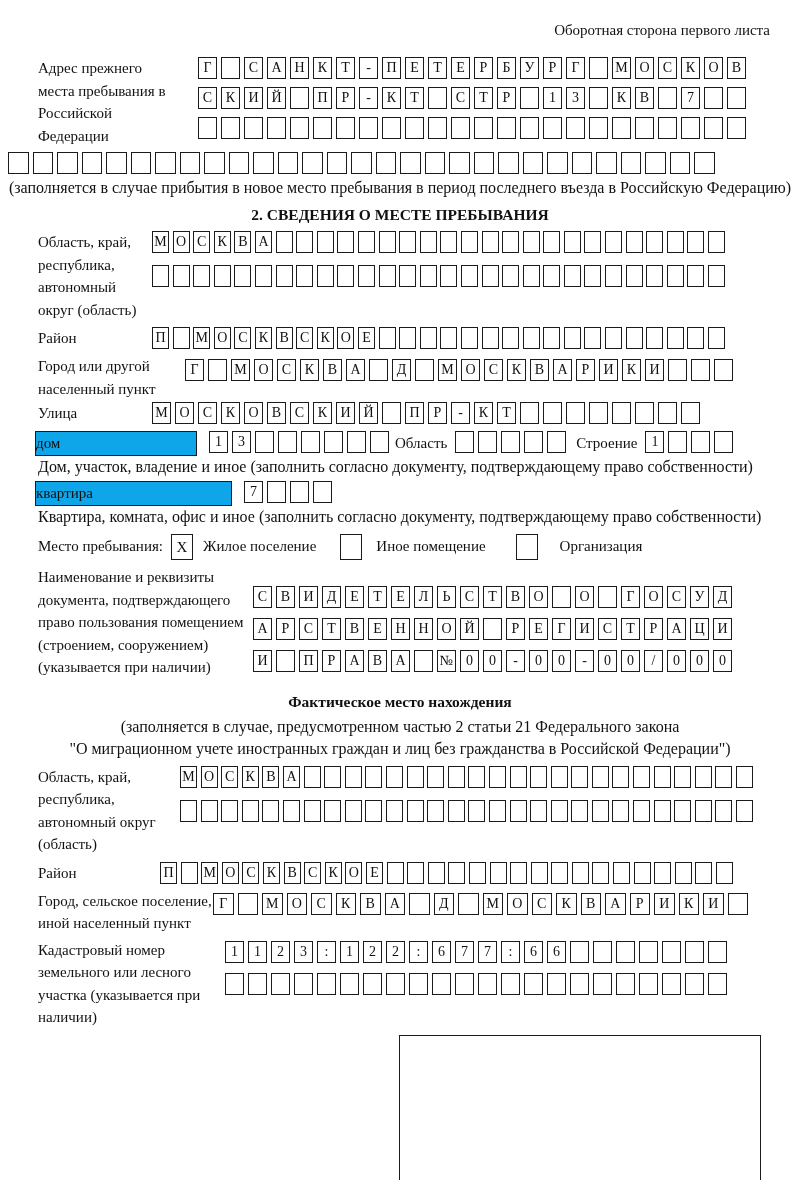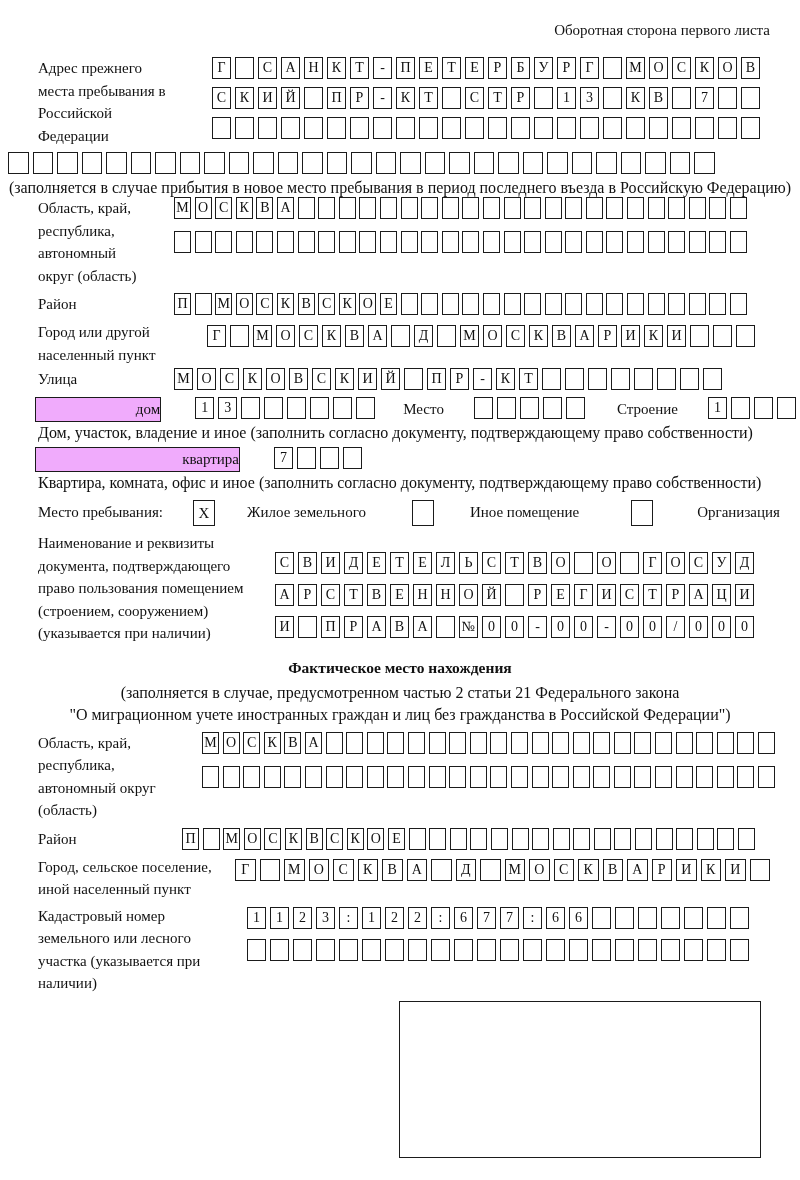--- a/index.html
+++ b/index.html
@@ -1,57 +1,58 @@
 <!DOCTYPE html>
 <html><head>
 <meta charset="utf-8">
 <style>
   html,body{margin:0;padding:0;background:#fff;}
   .page{position:relative;width:800px;height:1180px;background:#fff;color:#111;
         font-family:"Liberation Serif", "DejaVu Serif", serif;font-size:15px;overflow:hidden;}
   .hdr{padding:22px 30px 0 0;text-align:right;font-size:15px;}
-  .flex{display:flex;align-items:flex-start;gap:22px;}
+  .flex{display:flex;align-items:flex-start;}
   .lbl{line-height:1.5;}
   .note{font-size:16px;margin:2px 0 0 0;}
   .center{text-align:center;}
   .sec-title{text-align:center;font-weight:bold;font-size:15.5px;margin:9px 0 7px 0;}
   
   .cr{white-space:nowrap;height:25px;}
   .cell{display:inline-block;height:20px;border:1.5px solid #1b1b1b;text-align:center;
         font-size:14px;line-height:20px;vertical-align:top;background:#fff;}
   .cr-a .cell{width:17px;margin-right:4px;}
   .cr-b .cell{width:18.5px;margin-right:4px;}
   .cr-c .cell{width:15px;margin-right:3.6px;}
   .mb5{margin-bottom:5px;}
   .mb7{margin-bottom:7px;}
-  .labelbox{border:1.5px solid #1b1b1b;height:23px;line-height:23px;text-align:right;background:#f0abfc;}
+  .labelbox{border:1.5px solid #1b1b1b;height:23px;line-height:23px;text-align:left;background:#0ea5e9;}
   .inline-lbl{line-height:24px;}
   .checkbox{display:inline-block;width:20px;height:24px;border:1.5px solid #1b1b1b;text-align:center;
             line-height:24px;font-size:15px;vertical-align:middle;background:#fff;}
   .mesto span.txt{line-height:27px;}
   .stampbox{border:1.5px solid #1b1b1b;width:360px;height:155px;margin:6px 0 0 399px;background:#fff;}
 </style>
 </head>
 <body>
 
 <div class="page">
 
   <div class="hdr">Оборотная сторона первого листа</div>
 
   <div class="flex" style="margin:18px 0 0 38px;">
     <div class="lbl" style="width:140px;">Адрес прежнего места пребывания в Российской Федерации</div>
-    <div style="margin-left:12px;">
+    <div style="margin-left:20px;">
       <div class="cr cr-a mb5"><span class="cell">Г</span><span class="cell"></span><span class="cell">С</span><span class="cell">А</span><span class="cell">Н</span><span class="cell">К</span><span class="cell">Т</span><span class="cell">-</span><span class="cell">П</span><span class="cell">Е</span><span class="cell">Т</span><span class="cell">Е</span><span class="cell">Р</span><span class="cell">Б</span><span class="cell">У</span><span class="cell">Р</span><span class="cell">Г</span><span class="cell"></span><span class="cell">М</span><span class="cell">О</span><span class="cell">С</span><span class="cell">К</span><span class="cell">О</span><span class="cell">В</span></div>
       <div class="cr cr-a mb5"><span class="cell">С</span><span class="cell">К</span><span class="cell">И</span><span class="cell">Й</span><span class="cell"></span><span class="cell">П</span><span class="cell">Р</span><span class="cell">-</span><span class="cell">К</span><span class="cell">Т</span><span class="cell"></span><span class="cell">С</span><span class="cell">Т</span><span class="cell">Р</span><span class="cell"></span><span class="cell">1</span><span class="cell">3</span><span class="cell"></span><span class="cell">К</span><span class="cell">В</span><span class="cell"></span><span class="cell">7</span><span class="cell"></span><span class="cell"></span></div>
       <div class="cr cr-a"><span class="cell"></span><span class="cell"></span><span class="cell"></span><span class="cell"></span><span class="cell"></span><span class="cell"></span><span class="cell"></span><span class="cell"></span><span class="cell"></span><span class="cell"></span><span class="cell"></span><span class="cell"></span><span class="cell"></span><span class="cell"></span><span class="cell"></span><span class="cell"></span><span class="cell"></span><span class="cell"></span><span class="cell"></span><span class="cell"></span><span class="cell"></span><span class="cell"></span><span class="cell"></span><span class="cell"></span></div>
     </div>
   </div>
   <div class="cr cr-b" style="margin:5px 0 0 8px;"><span class="cell"></span><span class="cell"></span><span class="cell"></span><span class="cell"></span><span class="cell"></span><span class="cell"></span><span class="cell"></span><span class="cell"></span><span class="cell"></span><span class="cell"></span><span class="cell"></span><span class="cell"></span><span class="cell"></span><span class="cell"></span><span class="cell"></span><span class="cell"></span><span class="cell"></span><span class="cell"></span><span class="cell"></span><span class="cell"></span><span class="cell"></span><span class="cell"></span><span class="cell"></span><span class="cell"></span><span class="cell"></span><span class="cell"></span><span class="cell"></span><span class="cell"></span><span class="cell"></span></div>
   <div class="note center">(заполняется в случае прибытия в новое место пребывания в период последнего въезда в Российскую Федерацию)</div>
 
+  <div class="sec-title">2. СВЕДЕНИЯ О МЕСТЕ ПРЕБЫВАНИЯ</div>
 
   <div class="flex" style="margin-left:38px;">
     <div class="lbl" style="width:114px;">Область, край, республика, автономный округ (область)</div>
     <div>
       <div class="cr cr-c" style="margin-bottom:9px;"><span class="cell">М</span><span class="cell">О</span><span class="cell">С</span><span class="cell">К</span><span class="cell">В</span><span class="cell">А</span><span class="cell"></span><span class="cell"></span><span class="cell"></span><span class="cell"></span><span class="cell"></span><span class="cell"></span><span class="cell"></span><span class="cell"></span><span class="cell"></span><span class="cell"></span><span class="cell"></span><span class="cell"></span><span class="cell"></span><span class="cell"></span><span class="cell"></span><span class="cell"></span><span class="cell"></span><span class="cell"></span><span class="cell"></span><span class="cell"></span><span class="cell"></span><span class="cell"></span></div>
       <div class="cr cr-c"><span class="cell"></span><span class="cell"></span><span class="cell"></span><span class="cell"></span><span class="cell"></span><span class="cell"></span><span class="cell"></span><span class="cell"></span><span class="cell"></span><span class="cell"></span><span class="cell"></span><span class="cell"></span><span class="cell"></span><span class="cell"></span><span class="cell"></span><span class="cell"></span><span class="cell"></span><span class="cell"></span><span class="cell"></span><span class="cell"></span><span class="cell"></span><span class="cell"></span><span class="cell"></span><span class="cell"></span><span class="cell"></span><span class="cell"></span><span class="cell"></span><span class="cell"></span></div>
     </div>
   </div>
 
   <div class="flex" style="margin:6px 0 0 38px;">
@@ -65,37 +66,37 @@
   </div>
 
   <div class="flex" style="margin:2px 0 0 38px;">
     <div class="lbl" style="width:114px;">Улица</div>
     <div class="cr cr-a"><span class="cell">М</span><span class="cell">О</span><span class="cell">С</span><span class="cell">К</span><span class="cell">О</span><span class="cell">В</span><span class="cell">С</span><span class="cell">К</span><span class="cell">И</span><span class="cell">Й</span><span class="cell"></span><span class="cell">П</span><span class="cell">Р</span><span class="cell">-</span><span class="cell">К</span><span class="cell">Т</span><span class="cell"></span><span class="cell"></span><span class="cell"></span><span class="cell"></span><span class="cell"></span><span class="cell"></span><span class="cell"></span><span class="cell"></span></div>
   </div>
 
   <div class="flex" style="margin:4px 0 0 35px;">
     <div class="labelbox" style="width:160px;margin-right:12px;">дом</div>
     <div class="cr cr-a"><span class="cell">1</span><span class="cell">3</span><span class="cell"></span><span class="cell"></span><span class="cell"></span><span class="cell"></span><span class="cell"></span><span class="cell"></span></div>
-    <div class="inline-lbl" style="margin:0 8px 0 2px;">Место</div>
+    <div class="inline-lbl" style="margin:0 8px 0 2px;">Область</div>
     <div class="cr cr-a"><span class="cell"></span><span class="cell"></span><span class="cell"></span><span class="cell"></span><span class="cell"></span></div>
     <div class="inline-lbl" style="margin:0 8px 0 6px;">Строение</div>
     <div class="cr cr-a"><span class="cell">1</span><span class="cell"></span><span class="cell"></span><span class="cell"></span></div>
   </div>
   <div class="note" style="margin-left:38px;">Дом, участок, владение и иное (заполнить согласно документу, подтверждающему право собственности)</div>
 
   <div class="flex" style="margin:5px 0 0 35px;">
-    <div class="labelbox" style="width:195px;margin-right:12px;padding-left:8px;">квартира</div>
+    <div class="labelbox" style="width:195px;margin-right:12px;">квартира</div>
     <div class="cr cr-a"><span class="cell">7</span><span class="cell"></span><span class="cell"></span><span class="cell"></span></div>
   </div>
   <div class="note" style="margin-left:38px;">Квартира, комната, офис и иное (заполнить согласно документу, подтверждающему право собственности)</div>
 
   <div class="flex mesto" style="margin:7px 0 0 38px;align-items:center;">
     <span class="txt">Место пребывания:</span>
     <span class="checkbox" style="margin:0 10px 0 8px;">X</span>
-    <span class="txt">Жилое земельного</span>
+    <span class="txt">Жилое поселение</span>
     <span class="checkbox" style="margin:0 14px 0 24px;"></span>
     <span class="txt">Иное помещение</span>
     <span class="checkbox" style="margin:0 22px 0 30px;"></span>
     <span class="txt">Организация</span>
   </div>
 
   <div class="flex" style="margin:6px 0 0 38px;">
     <div class="lbl" style="width:206px;">Наименование и реквизиты документа, подтверждающего право пользования помещением (строением, сооружением) (указывается при наличии)</div>
     <div style="margin-left:9px;margin-top:20px;">
       <div class="cr cr-a mb7"><span class="cell">С</span><span class="cell">В</span><span class="cell">И</span><span class="cell">Д</span><span class="cell">Е</span><span class="cell">Т</span><span class="cell">Е</span><span class="cell">Л</span><span class="cell">Ь</span><span class="cell">С</span><span class="cell">Т</span><span class="cell">В</span><span class="cell">О</span><span class="cell"></span><span class="cell">О</span><span class="cell"></span><span class="cell">Г</span><span class="cell">О</span><span class="cell">С</span><span class="cell">У</span><span class="cell">Д</span></div>

